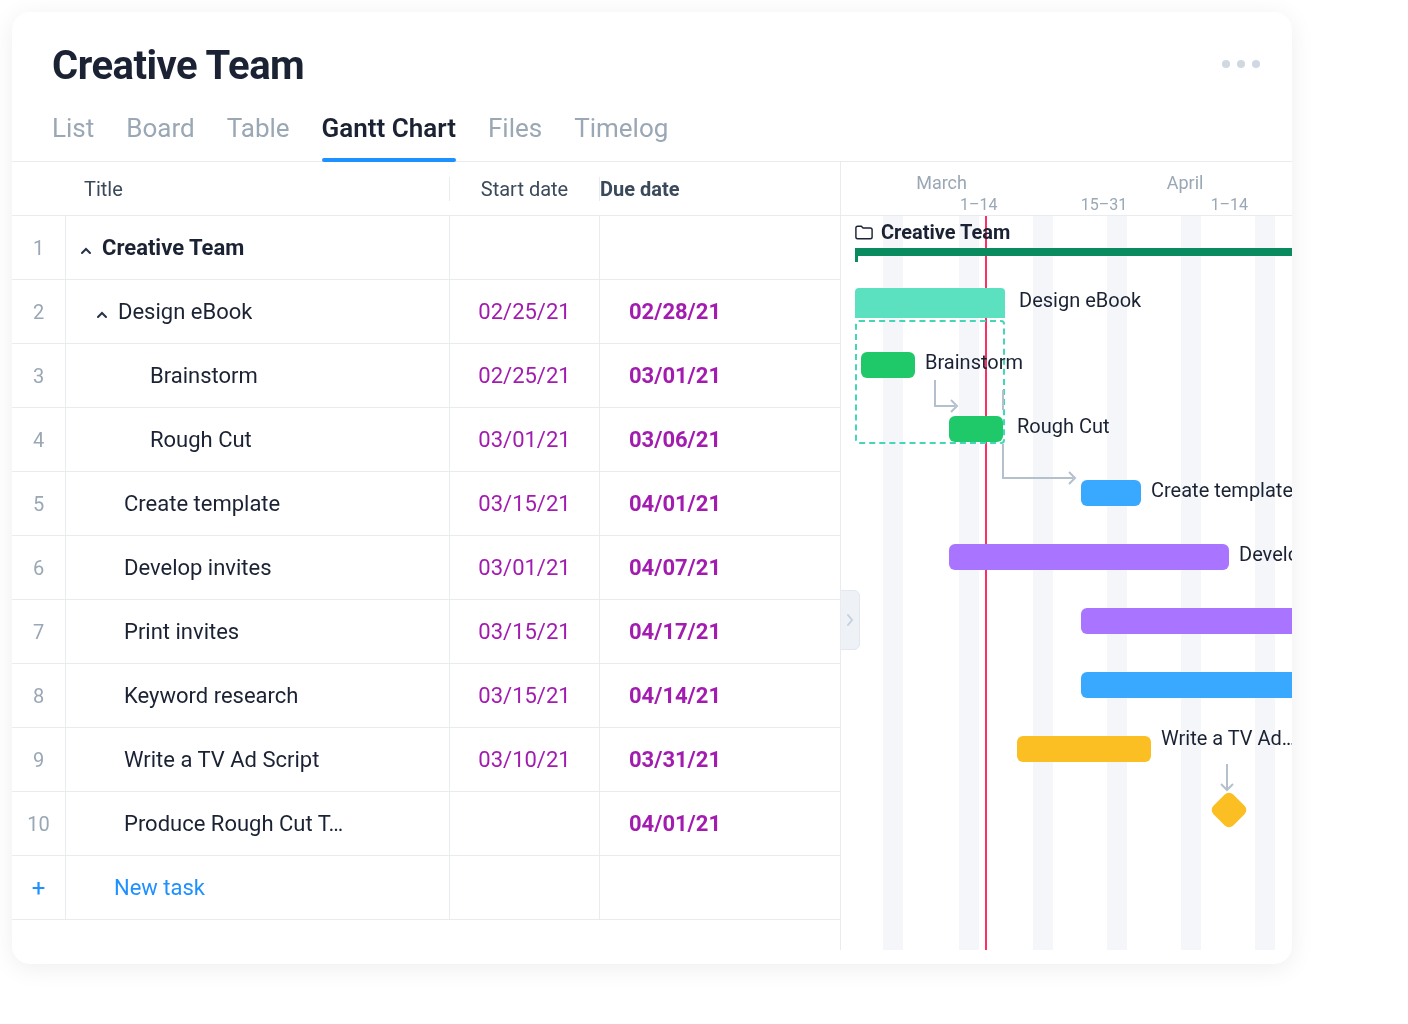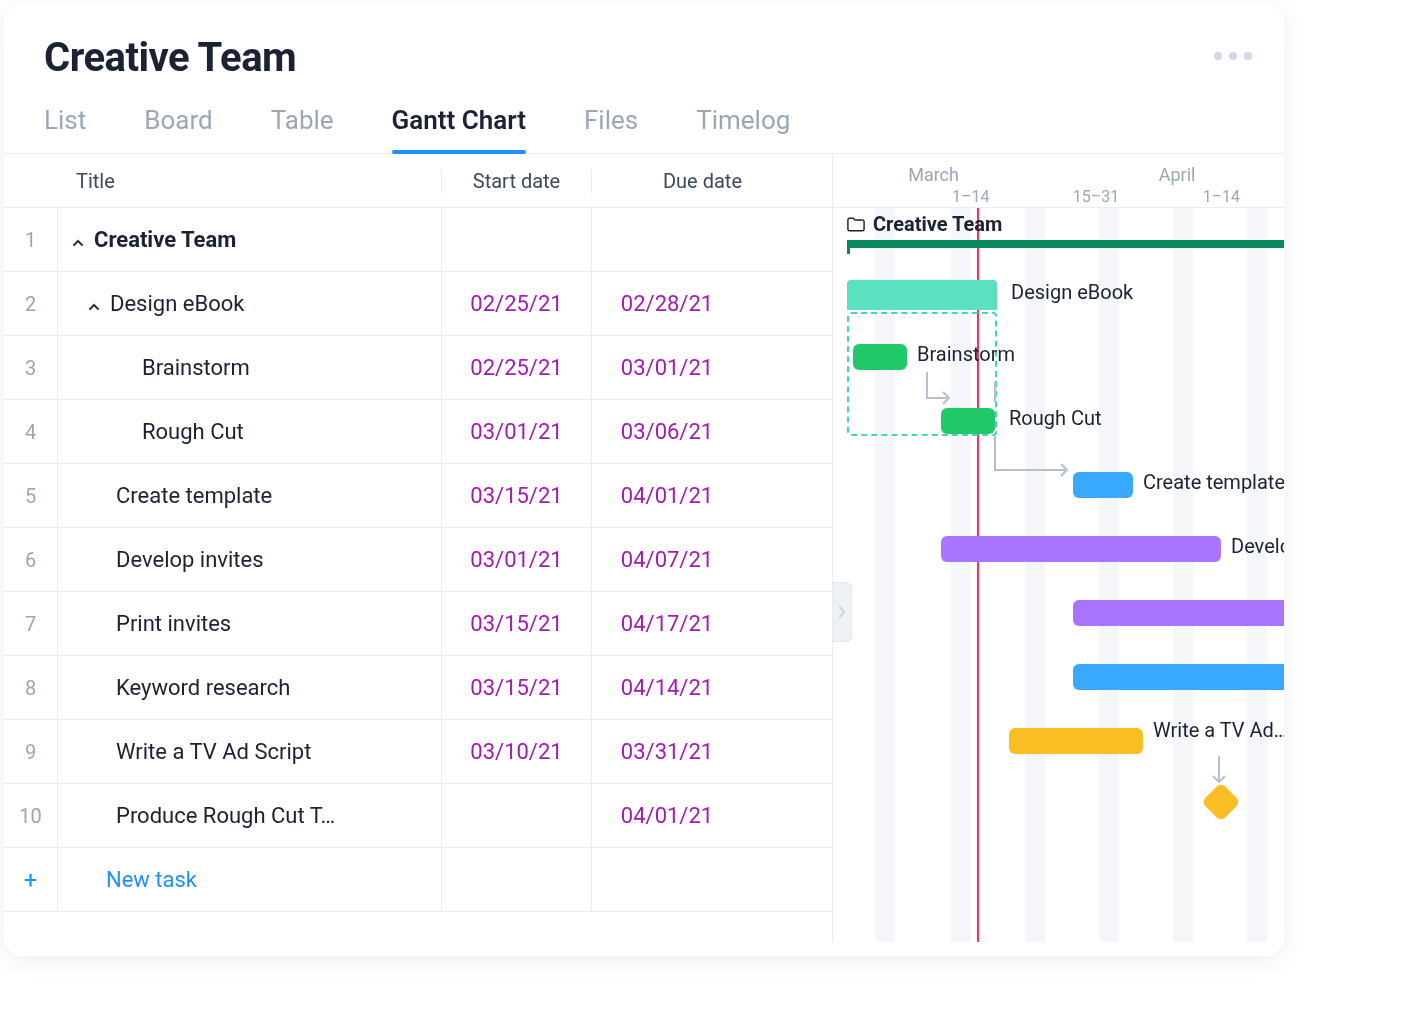--- a/index.html
+++ b/index.html
@@ -1,50 +1,50 @@
 <!DOCTYPE html>
 <html><head>
 <meta charset="utf-8">
 <style>
   * { box-sizing: border-box; margin: 0; padding: 0; }
   html, body { width: 1408px; height: 1024px; background: #fff; font-family: -apple-system, BlinkMacSystemFont, "Segoe UI", Roboto, Helvetica, Arial, sans-serif; }
   .app {
     position: relative;
-    margin: 4px;
+    margin: 12px;
     width: 1280px;
     height: 952px;
     background: #fff;
     border-radius: 18px;
     box-shadow: 0 4px 24px rgba(0,0,0,0.07);
     overflow: hidden;
   }
 
   
   .header { padding: 30px 40px 0 40px; }
   .page-title { font-size: 40px; font-weight: 700; color: #1a2233; letter-spacing: -0.5px; }
   .header-actions { position: absolute; top: 48px; right: 32px; display:flex; gap:7px; }
   .header-actions .dot { width: 8px; height: 8px; border-radius: 50%; background: #cfd8e3; }
 
   
-  .tabs { display: flex; gap: 58px; padding: 24px 0 0 40px; border-bottom: 1px solid #e8ecef; align-items: flex-start; }
+  .tabs { display: flex; gap: 32px; padding: 24px 0 0 40px; border-bottom: 1px solid #e8ecef; align-items: flex-start; }
   .tab { font-size: 26px; color: #9aa7b5; padding-bottom: 18px; cursor: pointer; position: relative; }
   .tab.active { color: #1a2233; font-weight: 600; }
   .tab.active::after { content:""; position:absolute; left:0; right:0; bottom:-1px; height:4px; background:#1e90ff; border-radius:2px; }
 
   
   .main { display: flex; height: calc(100% - 164px); }
   .left { width: 829px; border-right: 1px solid #e8ecef; display:flex; flex-direction: column; }
   .right { flex: 1; position: relative; overflow:hidden; }
 
   
   .col-head { display:flex; height:54px; align-items:center; font-size:20px; color:#3b4a5a; border-bottom:1px solid #e8ecef; }
   .col-num { width: 54px; border-right: 1px solid #e8ecef; display:flex; align-items:center; justify-content:center; color:#9aa7b5; font-size:20px; }
   .col-title { width: 384px; padding-left:18px; border-right:1px solid #e8ecef; }
   .col-start { width: 150px; text-align:center; border-right:1px solid #e8ecef; }
-  .col-due  { width: 150px; text-align:right; }
+  .col-due  { width: 150px; text-align:left;font-weight:bold; }
 
   .rows { flex:1; overflow:hidden; }
   .row { display:flex; height: 64px; align-items:center; border-bottom:1px solid #e8ecef; font-size:22px; color:#1a2233; }
   .row .col-num { height:100%; }
   .row .col-title { height:100%; display:flex; align-items:center; overflow:hidden; white-space:nowrap; text-overflow:ellipsis; }
   .row .col-start, .row .col-due { height:100%; display:flex; align-items:center; justify-content:center; font-size:22px; color:#a21caf; }
   .row.group .col-title span.title-text { font-weight:700; }
   .caret { display:inline-block; width:18px; height:18px; margin-right:10px; transform: rotate(180deg); color:#25324a; }
   .caret svg { display:block; }
   .indent-0 { padding-left: 8px; }

